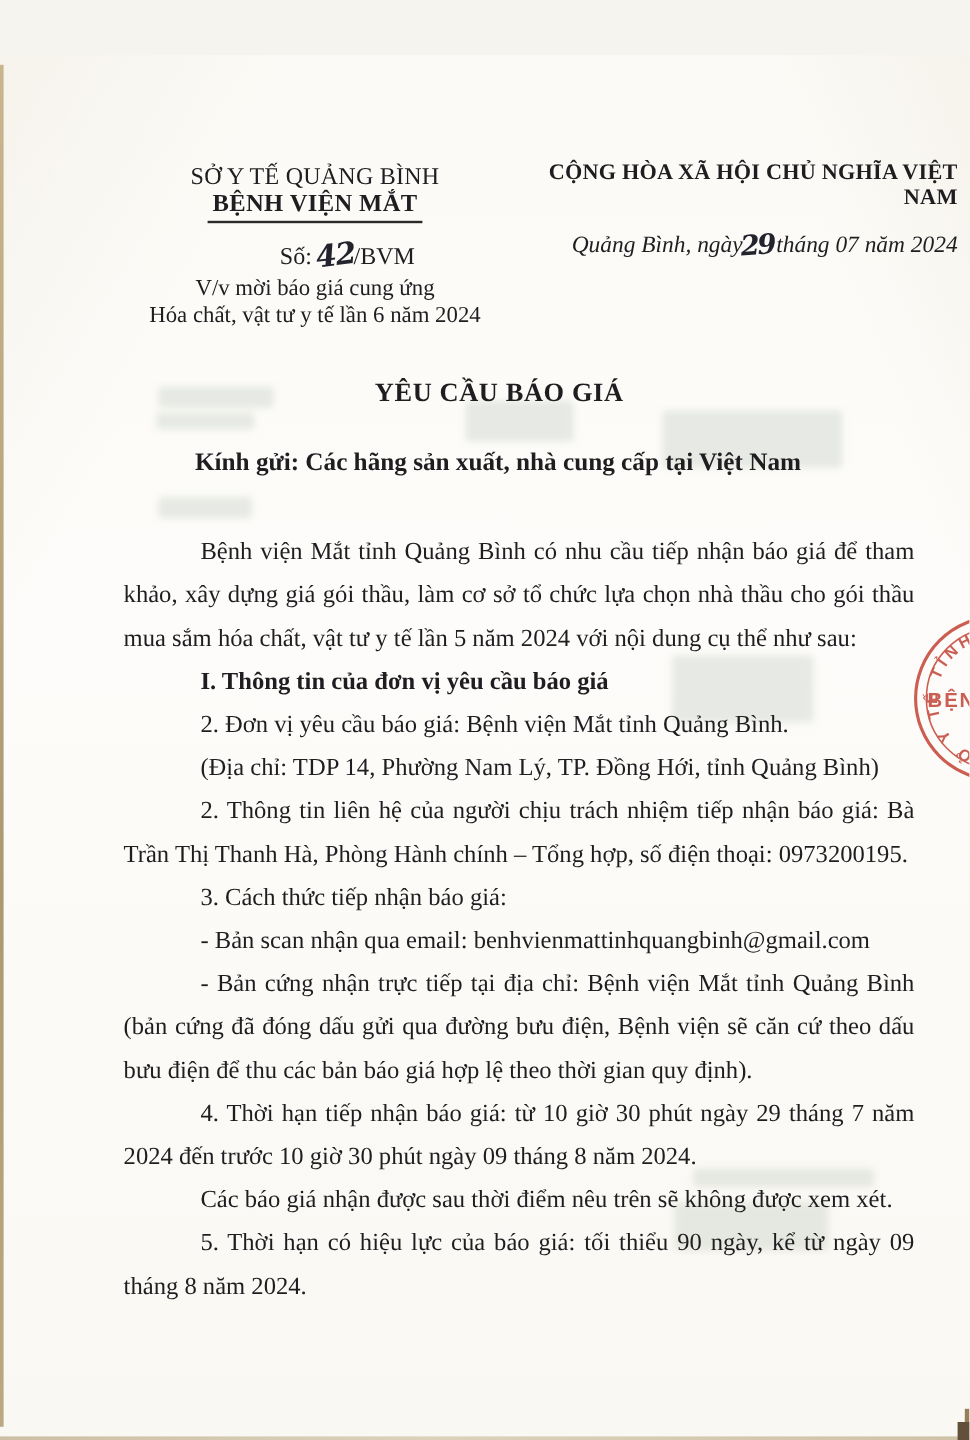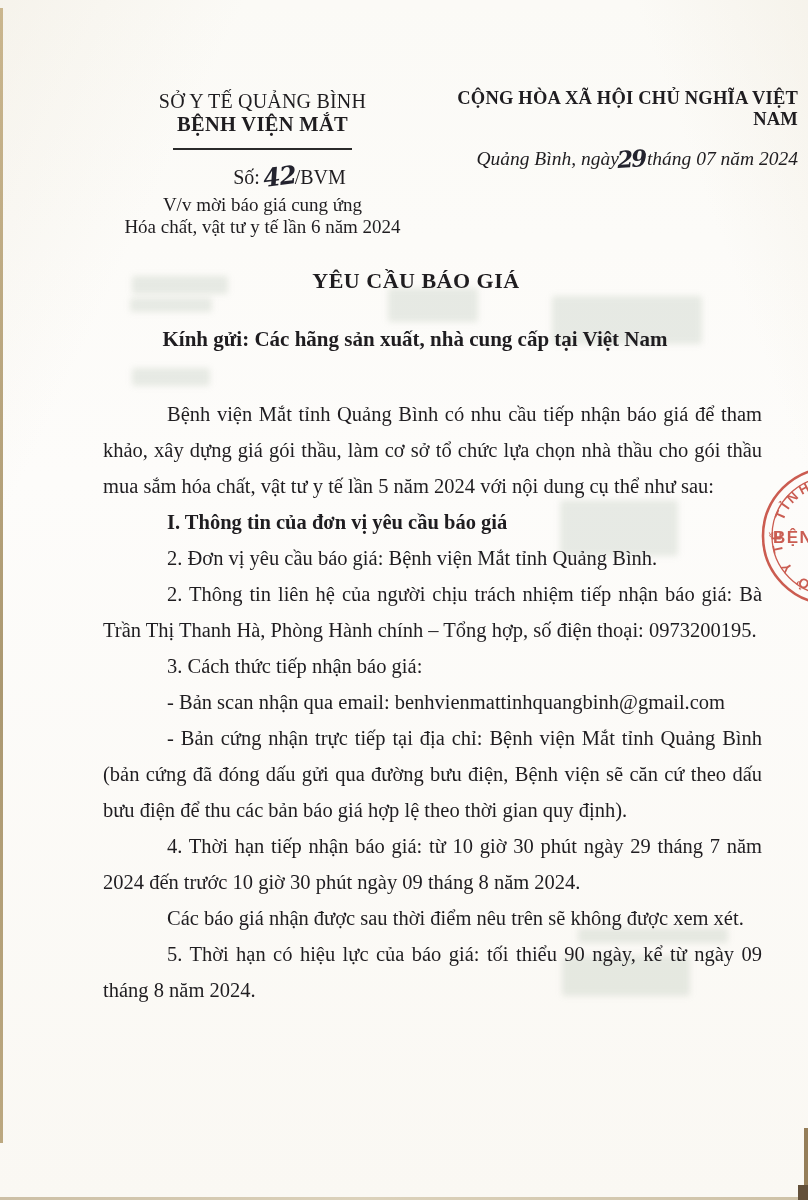--- a/index.html
+++ b/index.html
@@ -7,41 +7,42 @@
     width:808px;height:1200px;overflow:hidden;position:relative;
     font-family:"Liberation Serif",serif;color:#1f1d20;
     background:#f6f4ee;
   }
   .page{
     position:absolute;inset:0;overflow:hidden;
     background:
       linear-gradient(115deg, rgba(236,230,216,.35) 0%, rgba(255,255,255,0) 18%),
       linear-gradient(250deg, rgba(238,232,219,.4) 0%, rgba(255,255,255,0) 14%),
       linear-gradient(180deg, #fbfaf6 0%, #fdfcfa 40%, #faf8f3 100%);
+    margin-top: 46px;
   }
 
   
   .edge-left{position:absolute;left:0;top:8px;width:3px;height:1135px;
     background:linear-gradient(180deg,#c2ab7d,#9d8759 60%,#b19a6c);opacity:.85;}
   .edge-bottom{position:absolute;left:0;bottom:0;width:100%;height:3px;
     background:linear-gradient(90deg,#b3a07b,#cbbd9d 45%,#b6a47e);opacity:.65;}
   .edge-right-low{position:absolute;right:0;top:1128px;width:4px;height:72px;
     background:#8a7048;opacity:.9;}
   .corner-notch{position:absolute;right:0;bottom:0;width:10px;height:15px;
     background:#63503a;}
 
   
   .ghost{position:absolute;background:rgba(122,148,124,.17);
     filter:blur(3px);border-radius:3px;}
 
   
   .hl{position:absolute;left:95px;top:90px;width:335px;text-align:center;}
   .hl-dept{font-size:20px;letter-spacing:.2px;}
   .hl-org{display:inline-block;font-size:20.5px;font-weight:bold;
-    border-bottom:2px solid #2a2a2a;padding:0 4px 12px 4px;letter-spacing:.3px;}
+    border-bottom:2px solid #2a2a2a;padding:0 4px 2px 4px;letter-spacing:.3px;}
   .hl-num{margin-top:11px;font-size:20px;margin-left:54px;}
   .hl-re{margin-top:4px;font-size:19px;}
   .hl-re2{font-size:19px;}
 
   .hr{position:absolute;left:420px;top:88px;width:378px;text-align:right;}
   .hr-motto1{font-size:18.5px;font-weight:bold;letter-spacing:.2px;}
   .hr-motto2{display:inline-block;font-size:20.5px;font-weight:bold;
     border-bottom:2px solid #2a2a2a;padding:0 8px 2px 8px;margin-top:2px;}
   .hr-date{margin-top:13px;font-size:19.5px;font-style:italic;}
 
@@ -113,20 +114,21 @@
     </div>
   </div>
 
   <div class="doc-title">YÊU CẦU BÁO GIÁ</div>
   <div class="salutation">Kính gửi: Các hãng sản xuất, nhà cung cấp tại Việt Nam</div>
 
   <div class="body-text">
     <p class="para">Bệnh viện Mắt tỉnh Quảng Bình có nhu cầu tiếp nhận báo giá để tham khảo, xây dựng giá gói thầu, làm cơ sở tổ chức lựa chọn nhà thầu cho gói thầu mua sắm hóa chất, vật tư y tế lần 5 năm 2024 với nội dung cụ thể như sau:</p>
     <p class="para bold">I. Thông tin của đơn vị yêu cầu báo giá</p>
     <p class="para">2. Đơn vị yêu cầu báo giá: Bệnh viện Mắt tỉnh Quảng Bình.</p>
+    <p class="para">(Địa chỉ: TDP 14, Phường Nam Lý, TP. Đồng Hới, tỉnh Quảng Bình)</p>
     <p class="para">2. Thông tin liên hệ của người chịu trách nhiệm tiếp nhận báo giá: Bà Trần Thị Thanh Hà, Phòng Hành chính – Tổng hợp, số điện thoại: 0973200195.</p>
     <p class="para">3. Cách thức tiếp nhận báo giá:</p>
     <p class="para">- Bản scan nhận qua email: benhvienmattinhquangbinh@gmail.com</p>
     <p class="para">- Bản cứng nhận trực tiếp tại địa chỉ: Bệnh viện Mắt tỉnh Quảng Bình (bản cứng đã đóng dấu gửi qua đường bưu điện, Bệnh viện sẽ căn cứ theo dấu bưu điện để thu các bản báo giá hợp lệ theo thời gian quy định).</p>
     <p class="para">4. Thời hạn tiếp nhận báo giá: từ 10 giờ 30 phút ngày 29 tháng 7 năm 2024 đến trước 10 giờ 30 phút ngày 09 tháng 8 năm 2024.</p>
     <p class="para">Các báo giá nhận được sau thời điểm nêu trên sẽ không được xem xét.</p>
     <p class="para">5. Thời hạn có hiệu lực của báo giá: tối thiểu 90 ngày, kể từ ngày 09 tháng 8 năm 2024.</p>
   </div>
 
   <div class="stamp">

